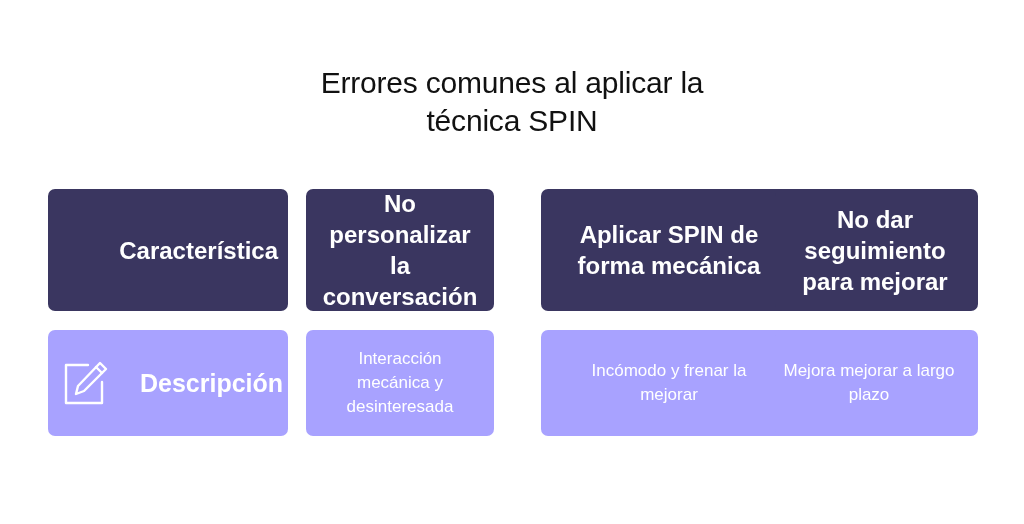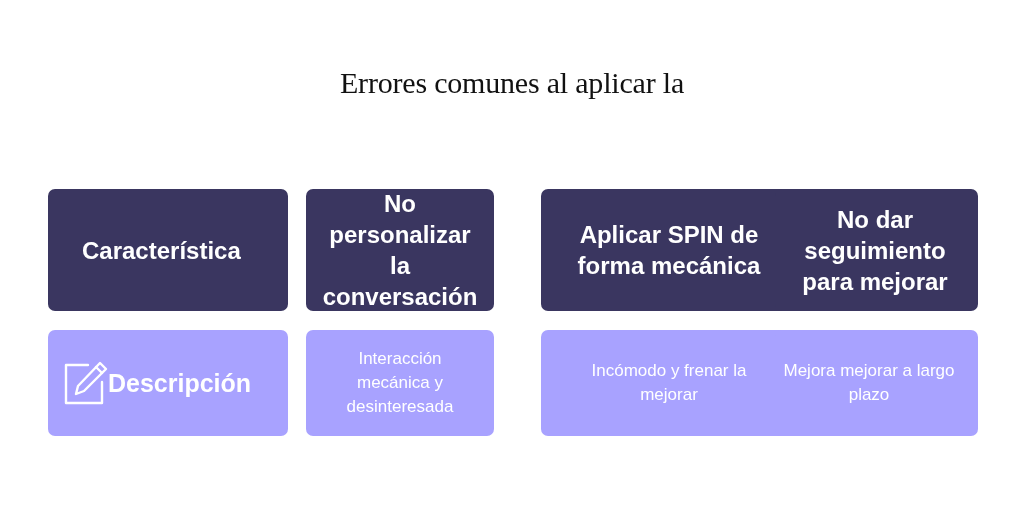--- a/index.html
+++ b/index.html
@@ -6,51 +6,52 @@
     html, body {
       width: 1024px; height: 524px; background: #ffffff; overflow: hidden;
       font-family: "Liberation Sans", "DejaVu Sans", sans-serif;
     }
     .canvas { position: relative; width: 1024px; height: 524px; }
     .title {
       position: absolute; left: 0; top: 64px; width: 1024px;
       text-align: center; font-size: 30px; line-height: 38px;
       color: #111111; font-weight: 400; letter-spacing: -0.2px;
     }
-    .title span { display: block; font-family: Liberation Serif, serif; }
+    .title span { display: block; }
     .box {
       position: absolute; border-radius: 7px;
       display: flex; align-items: center; justify-content: center;
       text-align: center;
     }
     .head {
       background: #3a3660; color: #ffffff;
       font-size: 24px; line-height: 31px; font-weight: 700;
       top: 189px; height: 122px; padding: 0 10px;
     }
     .desc {
       background: #a8a2ff; color: #ffffff;
       font-size: 17px; line-height: 24px; font-weight: 400;
       top: 330px; height: 106px; padding: 0 22px;
     }
-    .head.first { justify-content: flex-start; padding-left: 34px; font-size: 24px; }
+    .head.first { justify-content: flex-end; padding-left: 34px; font-size: 24px; }
     .desc.first { justify-content: flex-start; padding-left: 14px; }
-    .desc.first .label { font-size: 25px; font-weight: 700; margin-left: 0; }
+    .desc.first .label { font-size: 25px; font-weight: 700; margin-left: 32px; }
     .c1 { left: 48px; width: 240px; }
     .c2 { left: 306px; width: 188px; }
     .c3 { left: 541px; width: 256px; }
     .c4 { left: 775px; width: 203px; padding-left: 7px; }
     .icon svg { display: block; }
   </style>
 </head>
 <body>
 
 <div class="canvas">
   <h1 class="title">
     <span>Errores comunes al aplicar la</span>
+    <span>técnica SPIN</span>
   </h1>
 
   <div class="box head first c1">
     <span>Característica</span>
   </div>
   <div class="box head c2">
     <span>No personalizar la conversación</span>
   </div>
   <div class="box head c3">
     <span>Aplicar SPIN de forma mecánica</span>

